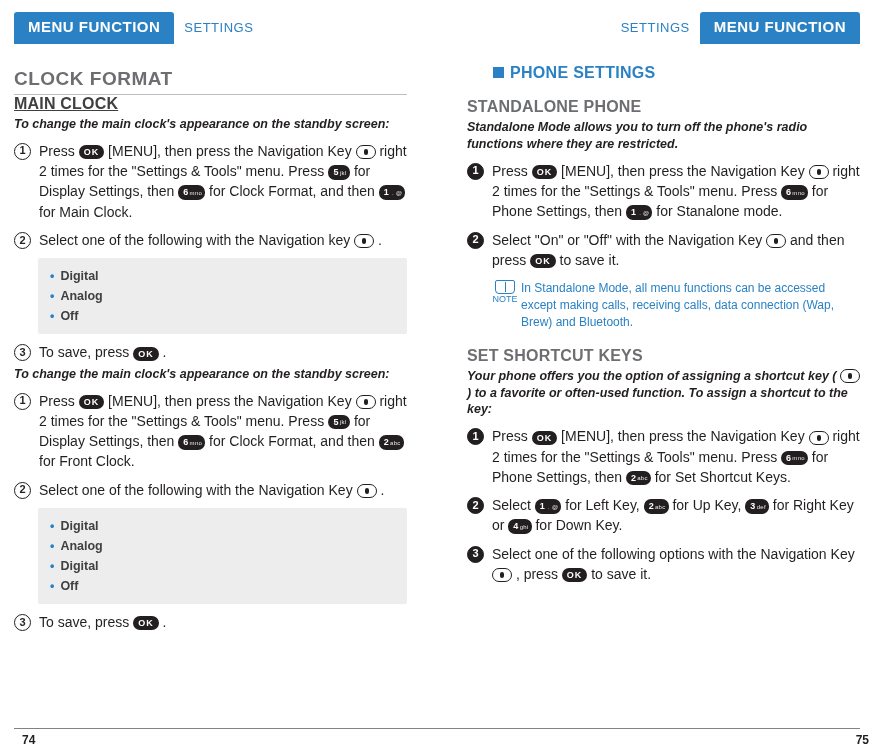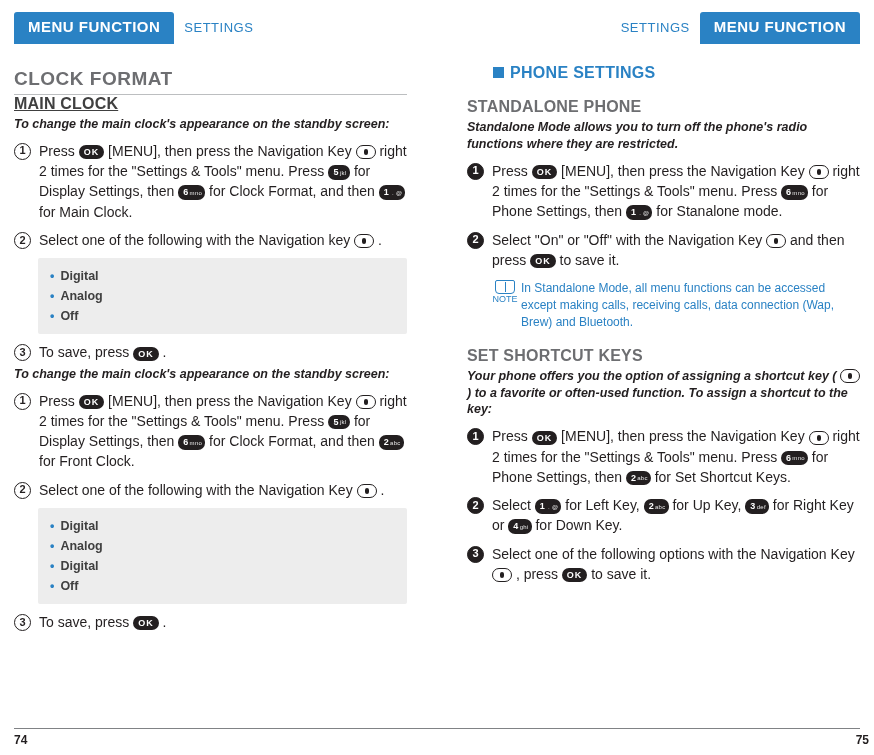--- a/index.html
+++ b/index.html
@@ -43,21 +43,21 @@
   .note { display:flex; margin:10px 0 0 22px; }
   .note-icon { flex:0 0 32px; font-size:9px; color:#2a82c4; text-align:center; line-height:1.1; }
   .note-icon .book { width:20px; height:14px; border:1.3px solid #2a82c4; border-radius:2px 2px 4px 4px; margin:0 auto 1px auto; position:relative; }
   .note-icon .book::before { content:""; position:absolute; top:1px; bottom:1px; left:50%; width:1px; background:#2a82c4; }
   .note-text { flex:1; color:#2a82c4; font-size:12px; line-height:1.4; font-weight:500; }
 
   .footer-line { position:absolute; bottom:26px; height:1px; background:#808285; }
   .page.left .footer-line { left:14px; right:0; }
   .page.right .footer-line { left:0; right:14px; }
   .pagenum { position:absolute; bottom:8px; font-size:12px; font-weight:600; color:#231f20; }
-  .page.left .pagenum { left:14px; }
+  .page.left .pagenum { left:22px; }
   .page.right .pagenum { right:5px; }
 </style>
 </head>
 <body>
 
 <div class="spread">
 
   <div class="page left">
     <div class="tabrow">
       <div class="tab-active">MENU FUNCTION</div>

